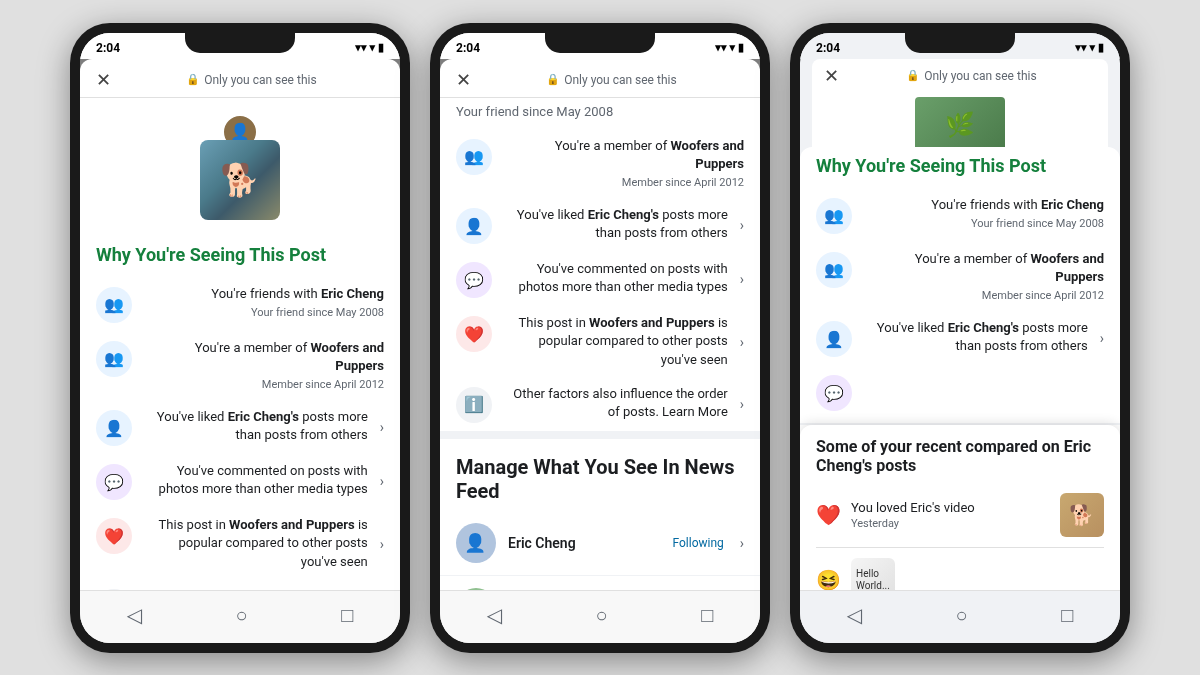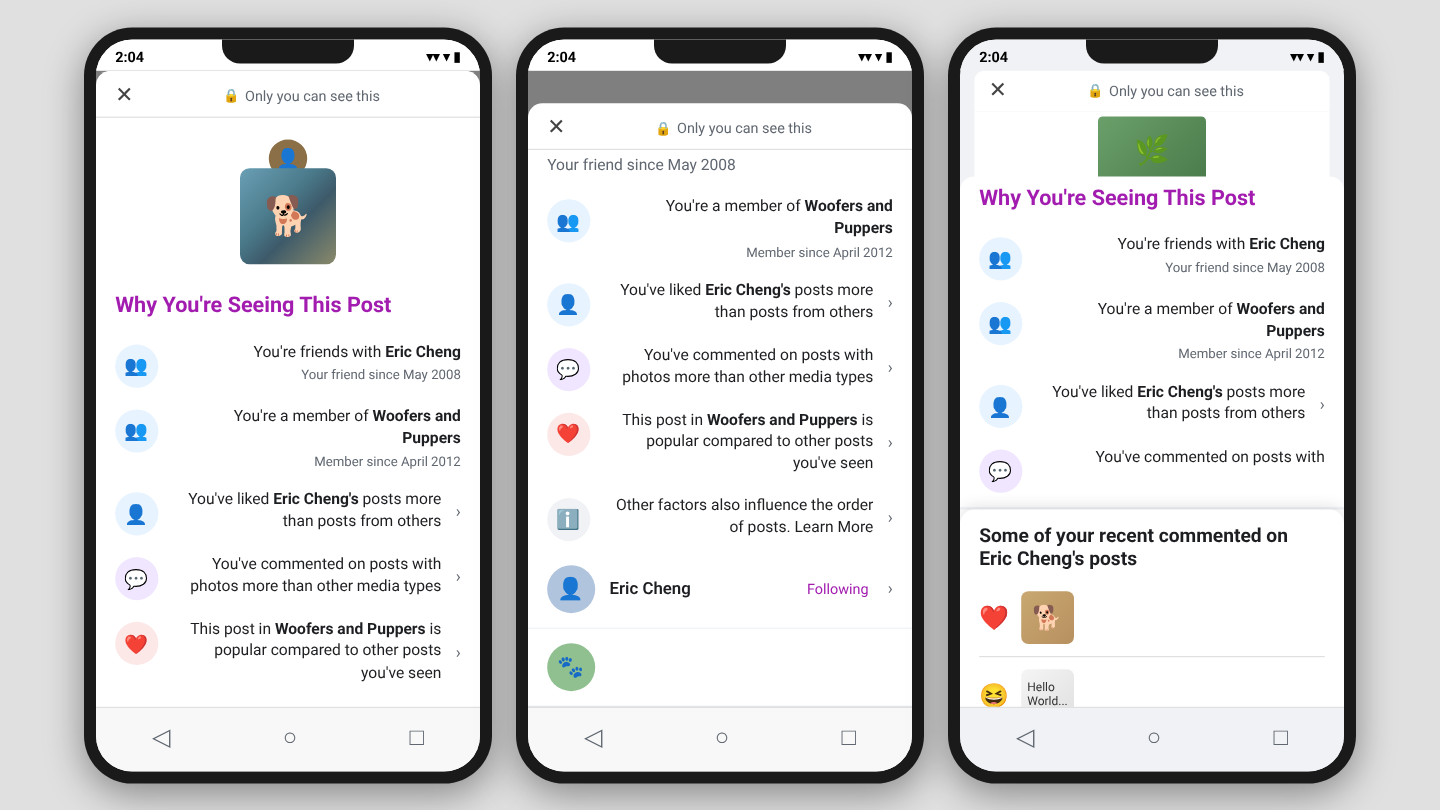--- a/index.html
+++ b/index.html
@@ -139,21 +139,21 @@
       align-items: center;
       justify-content: center;
       font-size: 32px;
       margin-top: -10px;
     }
 
     
     .section-title {
       font-size: 18px;
       font-weight: 700;
-      color: #a21caf;
+      color: #15803d;
       padding: 8px 16px 12px 16px;
     }
 
     
     .reason-item {
       display: flex;
       align-items: flex-start;
       padding: 8px 16px;
       gap: 12px;
     }
@@ -211,21 +211,21 @@
       align-items: center;
       justify-content: center;
       font-size: 18px;
       flex-shrink: 0;
     }
     .manage-avatar.person { background: #b0c4de; }
     .manage-avatar.group { background: #90c090; }
     .manage-name { flex: 1; font-size: 14px; font-weight: 600; color: #1c1e21; }
     .following-badge {
       font-size: 12px;
-      color: #a21caf;
+      color: #0369a1;
       margin-right: 4px;
     }
 
     
     .phone-screen-gray { background: #f0f2f5; }
     .reactions-title {
       font-size: 16px;
       font-weight: 700;
       color: #1c1e21;
       margin-bottom: 12px;
@@ -395,20 +395,21 @@
             <div class="reason-icon red">❤️</div>
             <div class="reason-text">This post in <strong>Woofers and Puppers</strong> is popular compared to other posts you've seen</div>
             <span class="chevron">›</span>
           </div>
           <div class="reason-item">
             <div class="reason-icon gray">ℹ️</div>
             <div class="reason-text">Other factors also influence the order of posts. Learn More</div>
             <span class="chevron">›</span>
           </div>
 
+          <div class="manage-title">Manage What You See In News Feed</div>
           <div class="manage-item">
             <div class="manage-avatar person">👤</div>
             <span class="manage-name">Eric Cheng</span>
             <span class="following-badge">Following</span>
             <span class="chevron">›</span>
           </div>
           <div class="manage-item">
             <div class="manage-avatar group">🐾</div>
 
           </div>
@@ -466,27 +467,30 @@
               <div class="reason-sub">Member since April 2012</div>
             </div>
           </div>
           <div class="reason-item">
             <div class="reason-icon blue">👤</div>
             <div class="reason-text">You've liked <strong>Eric Cheng's</strong> posts more than posts from others</div>
             <span class="chevron">›</span>
           </div>
           <div class="reason-item" style="border-bottom:2px solid #f0f2f5; padding-bottom:12px;">
             <div class="reason-icon purple">💬</div>
-            <div class="reason-text">You've commented on posts with</div>
           </div>
 
           <div style="background:#fff; border-radius:12px 12px 0 0; padding:12px 16px; box-shadow: 0 -2px 12px rgba(0,0,0,0.12);">
-            <div class="reactions-title">Some of your recent commented on Eric Cheng's posts</div>
+            <div class="reactions-title">Some of your recent compared on Eric Cheng's posts</div>
             <div class="reaction-item">
               <span class="reaction-emoji">❤️</span>
+              <div class="reaction-text">
+                You loved Eric's video
+                <div class="reaction-sub">Yesterday</div>
+              </div>
               <div class="reaction-thumb dog">🐕</div>
             </div>
             <div class="divider"></div>
             <div class="reaction-item">
               <span class="reaction-emoji">😆</span>
               <div class="reaction-thumb text-post">Hello World...</div>
             </div>
 
           </div>
         </div>

